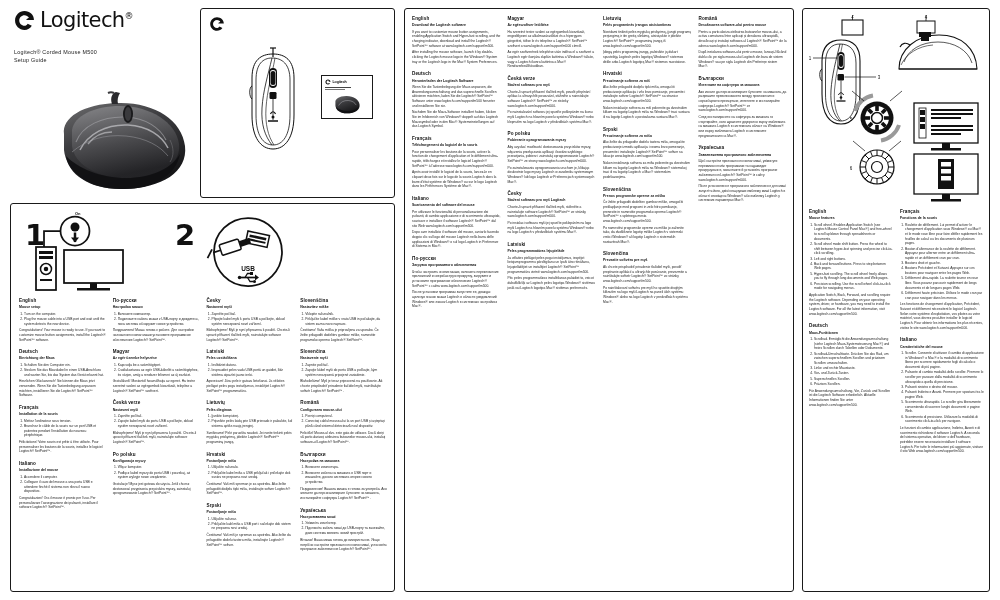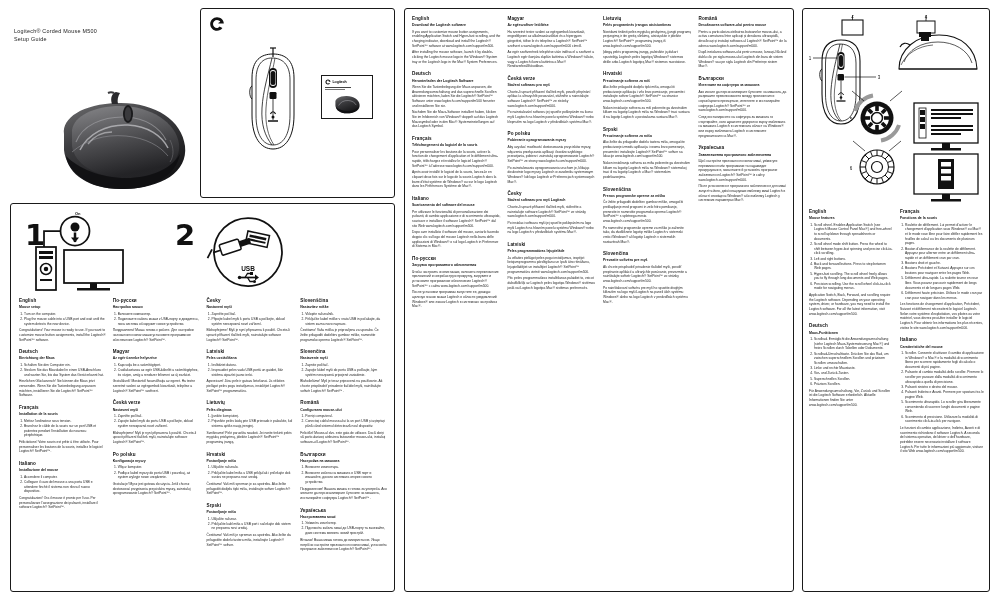--- a/index.html
+++ b/index.html
@@ -43,20 +43,27 @@
   .lang-ol{margin:0 0 2px 0;padding-left:5px;font-size:3.3px;color:#1c1c1c;line-height:1.42;}
   .lang-ol li{margin-bottom:.6px;}
   svg{display:block;}
 </style>
 </head>
 <body>
 
 <div id="sheet">
 
   <div id="brand">
+    <div class="logo-row">
+      <svg class="logo-mark" viewBox="0 0 40 40">
+        <path d="M20 2 C10 2 2 10 2 20 C2 30 10 38 20 38 C26 38 31 35 34 30 L26 26 C24.5 28.6 22.4 30 20 30 C14.5 30 10 25.5 10 20 C10 14.5 14.5 10 20 10 C23.5 10 26.6 11.9 28.4 14.7 L21 19 L38 19 C38 9.2 30 2 20 2 Z" fill="#111"></path>
+        <circle cx="20" cy="20" r="4.2" fill="#fff"></circle>
+      </svg>
+      <div class="logo-word"><span>Logitech</span><sup>®</sup></div>
+    </div>
     <div id="prod-title">Logitech® Corded Mouse M500</div>
     <div id="prod-sub">Setup Guide</div>
   </div>
 
   <div id="hero">
     <svg viewBox="0 0 160 105" width="160" height="105">
       <defs>
         <linearGradient id="gBody" x1="0" y1="0" x2="0.5" y2="1">
           <stop offset="0%" stop-color="#6e6e70"></stop>
           <stop offset="42%" stop-color="#3d3d40"></stop>

